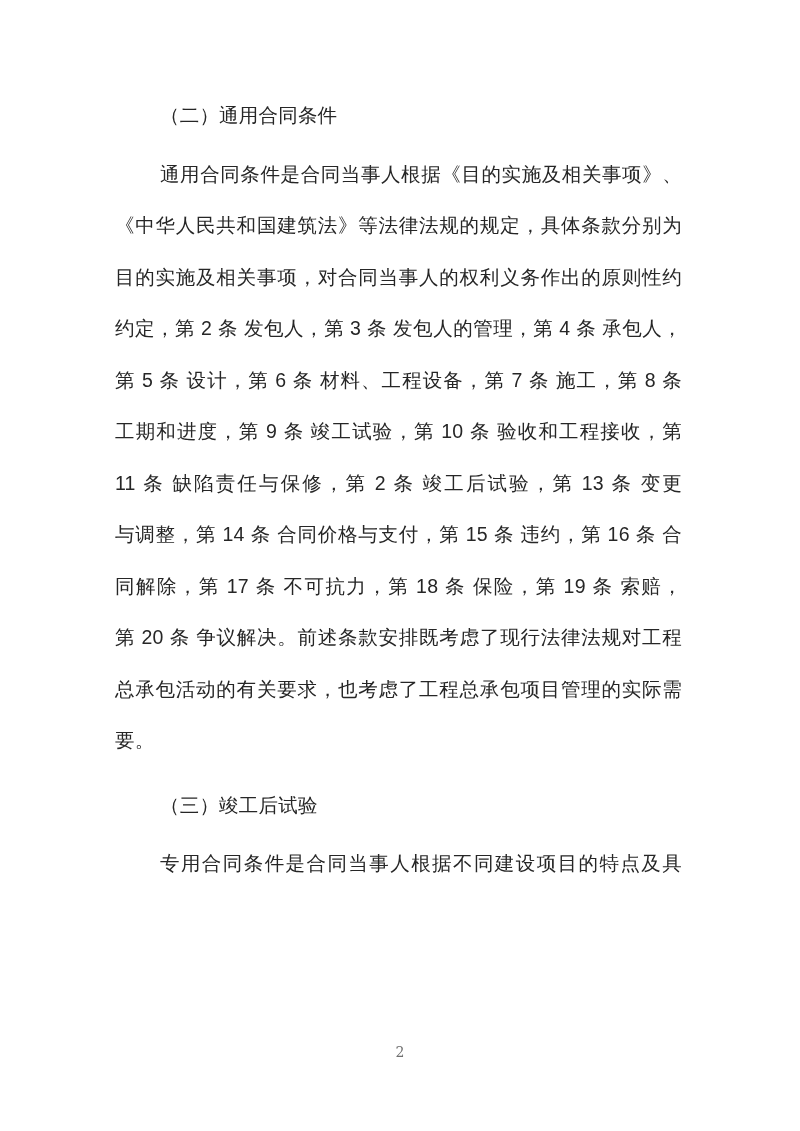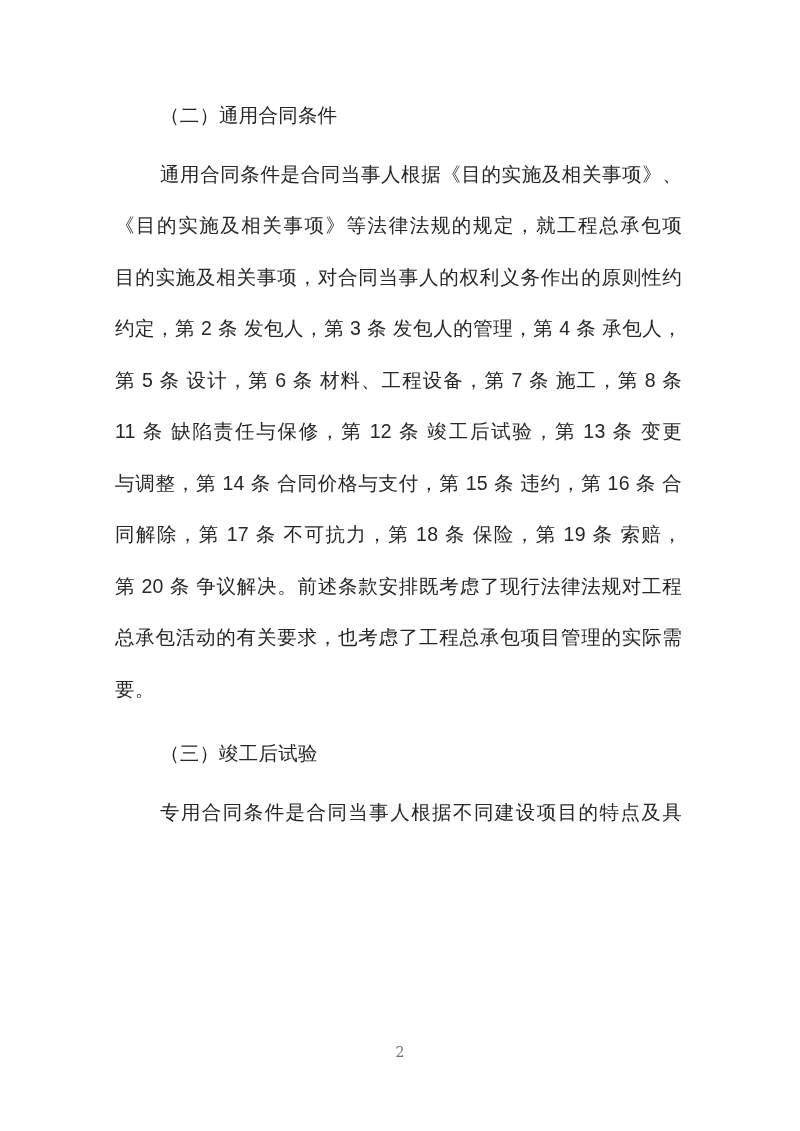--- a/index.html
+++ b/index.html
@@ -61,25 +61,26 @@
 </style>
 </head>
 <body>
 
 <div class="page">
   <div class="text-flow">
 
     <div class="line heading">（二）通用合同条件</div>
 
     <div class="line first">通用合同条件是合同当事人根据《目的实施及相关事项》、</div>
-    <div class="line">《目的实施及相关事项》等法律法规的规定，就工程总承包项</div>
+    <div class="line">《中华人民共和国建筑法》等法律法规的规定，具体条款分别为</div>
     <div class="line">目的实施及相关事项，对合同当事人的权利义务作出的原则性约</div>
     <div class="line">约定，第 2 条 发包人，第 3 条 发包人的管理，第 4 条 承包人，</div>
     <div class="line">第 5 条 设计，第 6 条 材料、工程设备，第 7 条 施工，第 8 条</div>
-    <div class="line">11 条 缺陷责任与保修，第 12 条 竣工后试验，第 13 条 变更</div>
+    <div class="line">工期和进度，第 9 条 竣工试验，第 10 条 验收和工程接收，第</div>
+    <div class="line">11 条 缺陷责任与保修，第 2 条 竣工后试验，第 13 条 变更</div>
     <div class="line">与调整，第 14 条 合同价格与支付，第 15 条 违约，第 16 条 合</div>
     <div class="line">同解除，第 17 条 不可抗力，第 18 条 保险，第 19 条 索赔，</div>
     <div class="line">第 20 条 争议解决。前述条款安排既考虑了现行法律法规对工程</div>
     <div class="line">总承包活动的有关要求，也考虑了工程总承包项目管理的实际需</div>
     <div class="line last">要。</div>
 
     <div class="line heading">（三）竣工后试验</div>
 
     <div class="line first">专用合同条件是合同当事人根据不同建设项目的特点及具</div>
 

